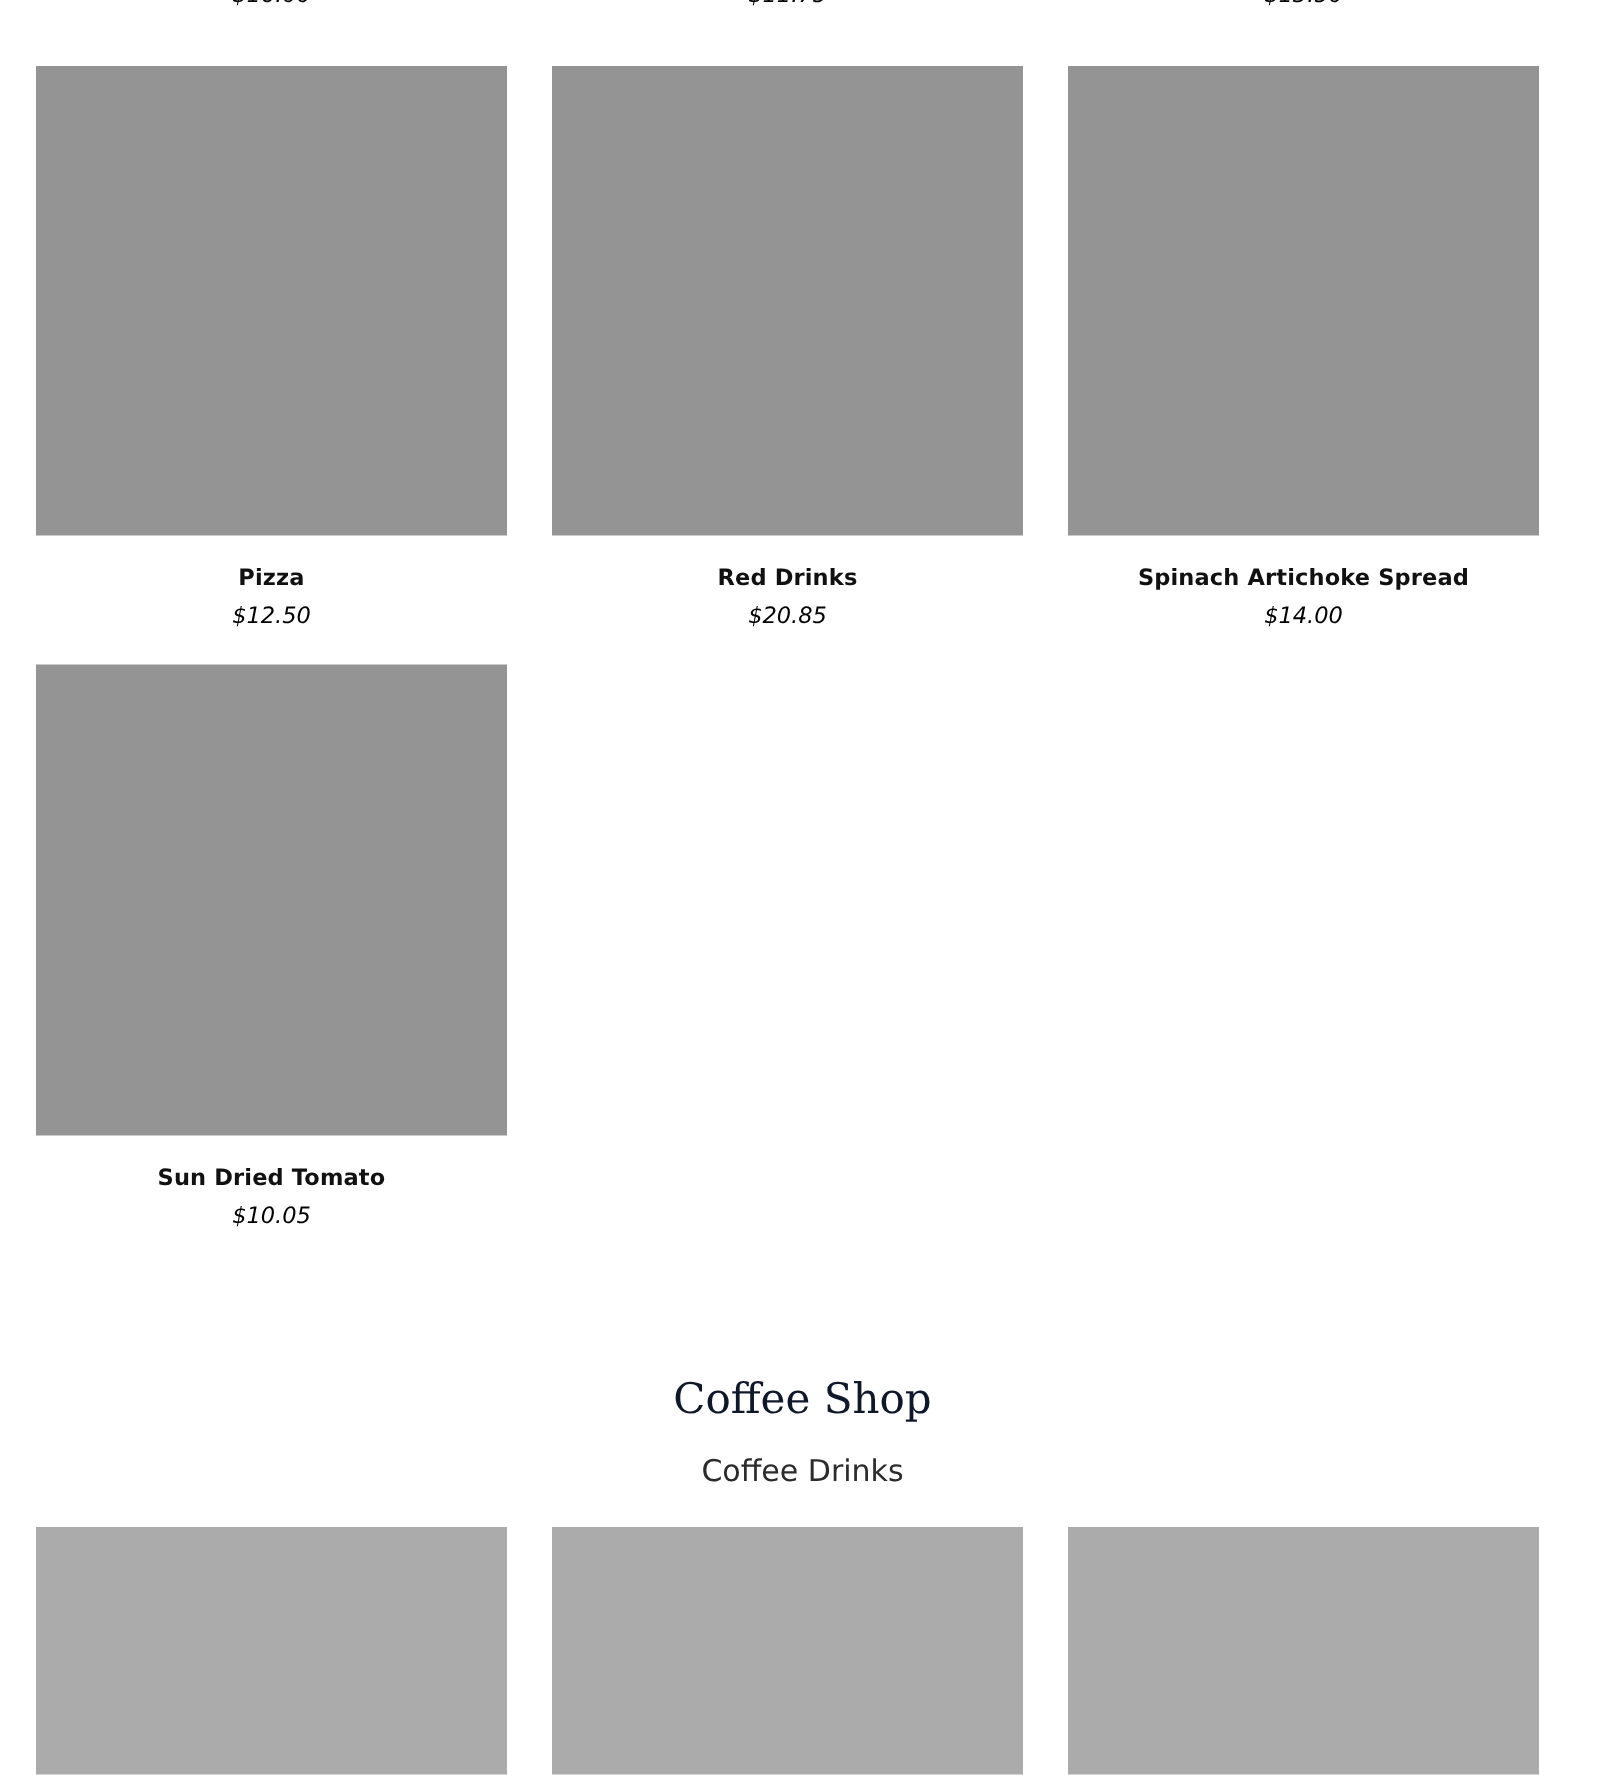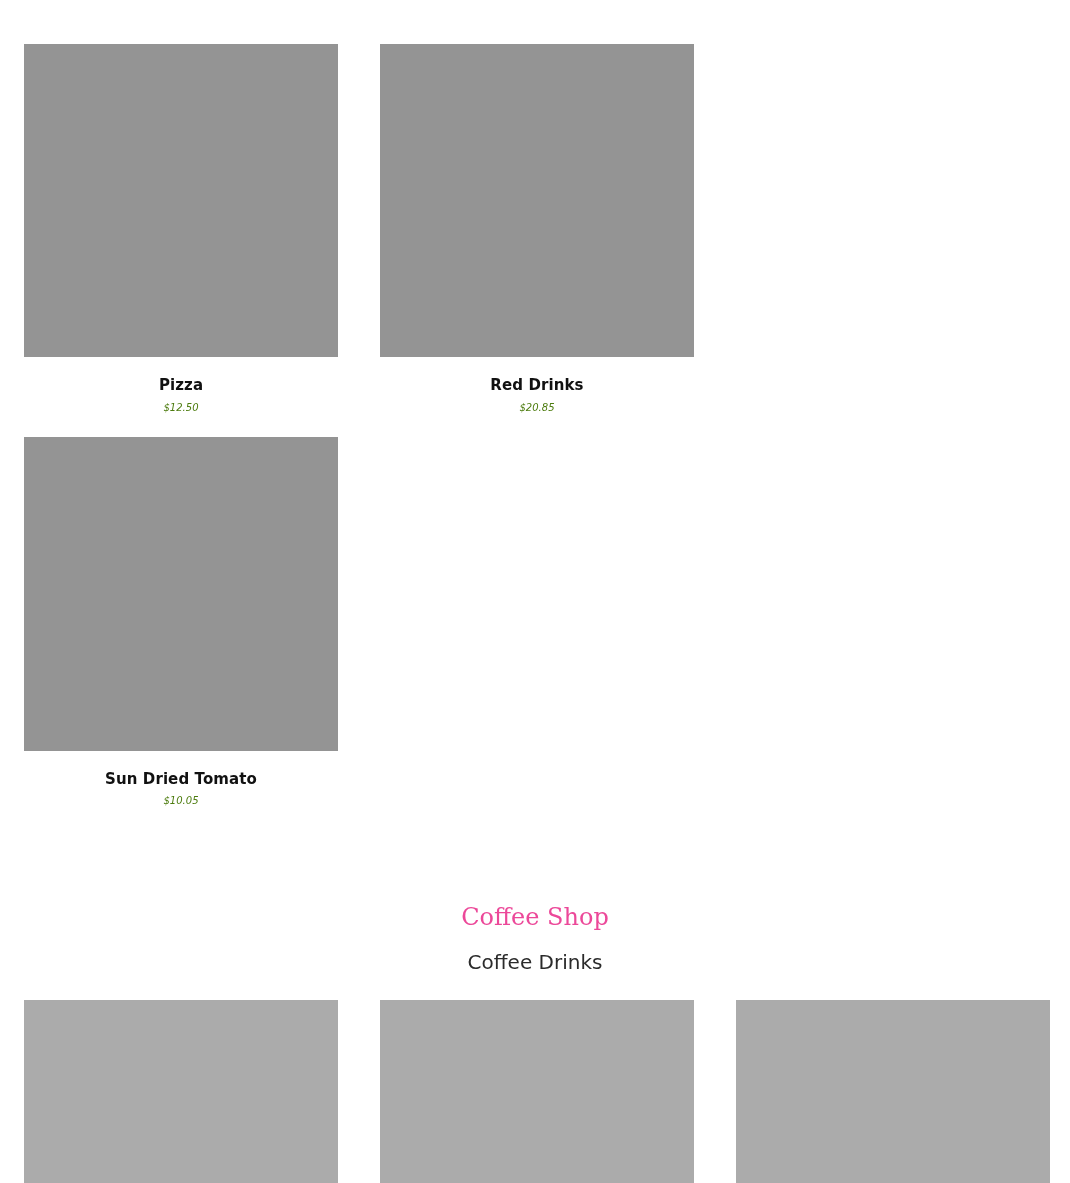--- a/index.html
+++ b/index.html
@@ -22,21 +22,21 @@
     position: relative;
     overflow: hidden;
   }
 
   
   .grid {
     width: 1001px;
     margin: 0 auto 0 24px;
     display: grid;
     grid-template-columns: repeat(3, 314px);
-    column-gap: 42px;
+    column-gap: 30px;
   }
 
   .cell {
     display: flex;
     flex-direction: column;
     align-items: center;
   }
 
   .thumb {
     width: 314px;
@@ -51,24 +51,24 @@
     font-size: 15px;
     font-weight: 600;
     line-height: 1.3;
     color: #111111;
     text-align: center;
     margin-top: 19px;
     letter-spacing: 0.1px;
   }
 
   .item-price {
-    font-size: 10px;
+    font-size: 15px;
     font-style: italic;
     line-height: 1.3;
-    color: #4d7c0f;
+    color: #000000;
     text-align: center;
     margin-top: 5px;
   }
 
   
   .row-clipped {
     position: relative;
     height: 26px;
     overflow: hidden;
   }
@@ -88,23 +88,23 @@
   .row-3 { margin-top: 23px; }
   .row-3 .thumb { height: 314px; }
 
   
   .section-header {
     text-align: center;
     margin-top: 96px;
   }
   .section-title {
     font-family: "DejaVu Serif", "Liberation Serif", serif;
-    font-size: 24px;
+    font-size: 28px;
     font-weight: 400;
-    color: #ec4899;
+    color: #0f172a;
     line-height: 1.2;
   }
   .section-subtitle {
     font-size: 20px;
     font-weight: 400;
     color: #2b2b2b;
     margin-top: 18px;
     line-height: 1.2;
   }
 
@@ -133,20 +133,25 @@
     <div class="cell">
       <div class="thumb"></div>
       <div class="item-name">Pizza</div>
       <div class="item-price">$12.50</div>
     </div>
     <div class="cell">
       <div class="thumb"></div>
       <div class="item-name">Red Drinks</div>
       <div class="item-price">$20.85</div>
     </div>
+    <div class="cell">
+      <div class="thumb"></div>
+      <div class="item-name">Spinach Artichoke Spread</div>
+      <div class="item-price">$14.00</div>
+    </div>
   </div>
 
   <div class="grid row-3">
     <div class="cell">
       <div class="thumb"></div>
       <div class="item-name">Sun Dried Tomato</div>
       <div class="item-price">$10.05</div>
     </div>
     <div class="cell"></div>
   </div>

